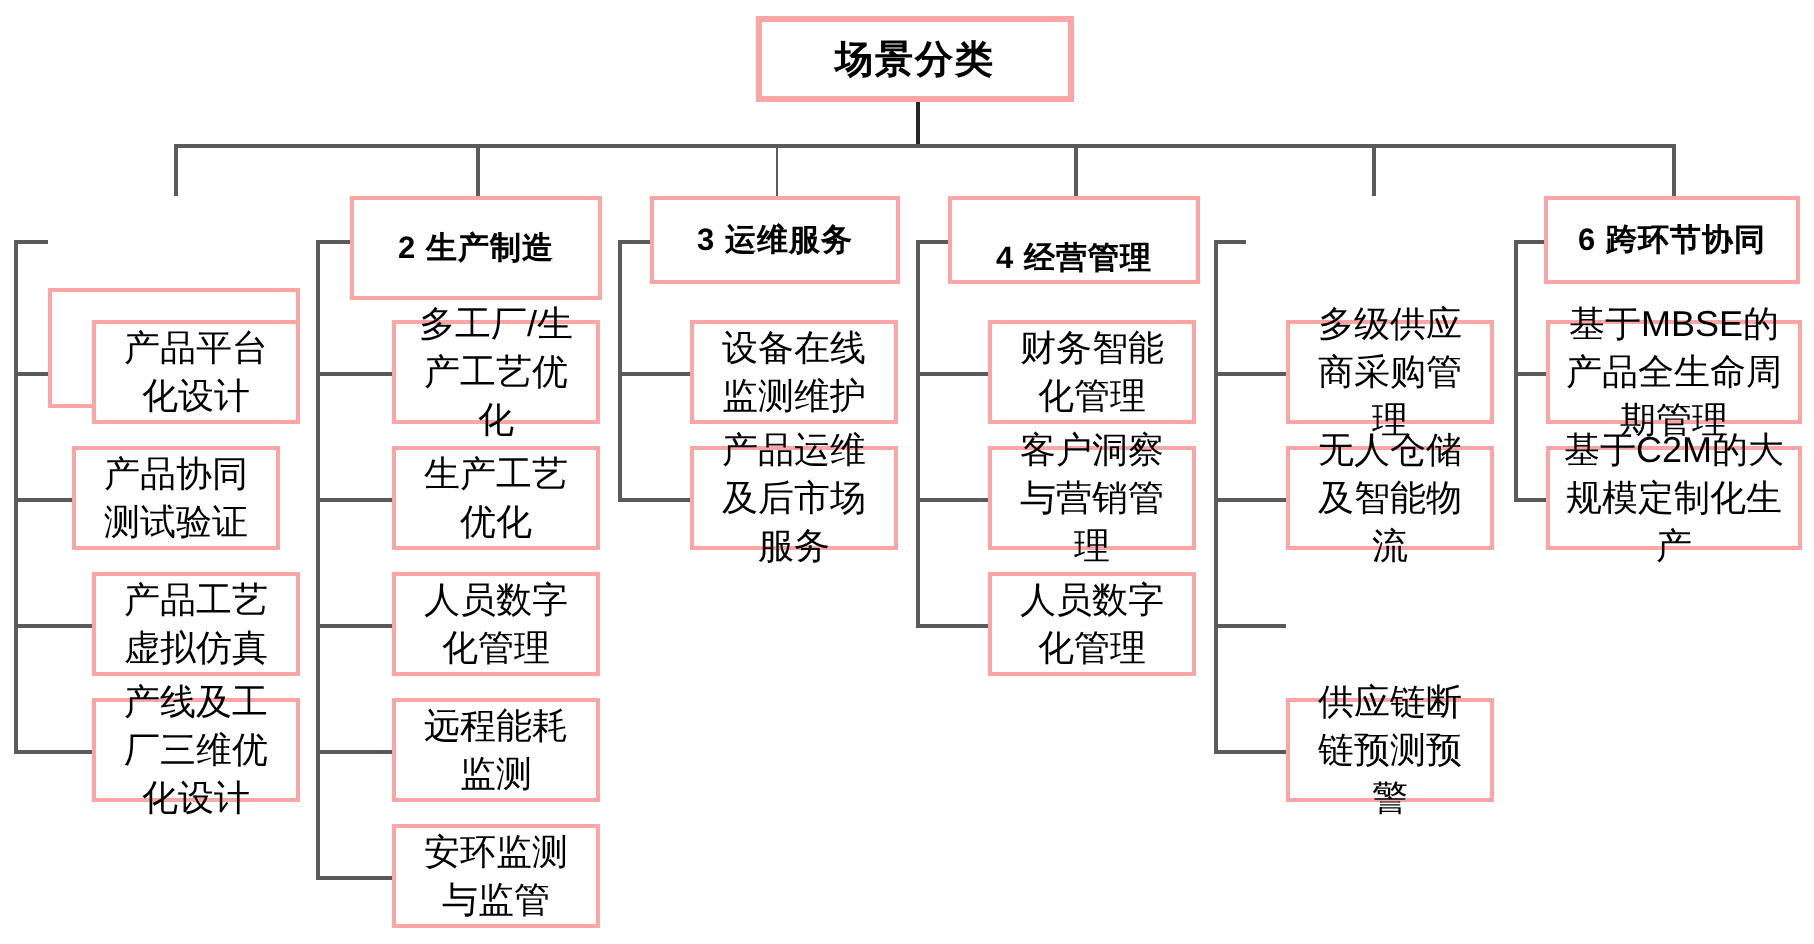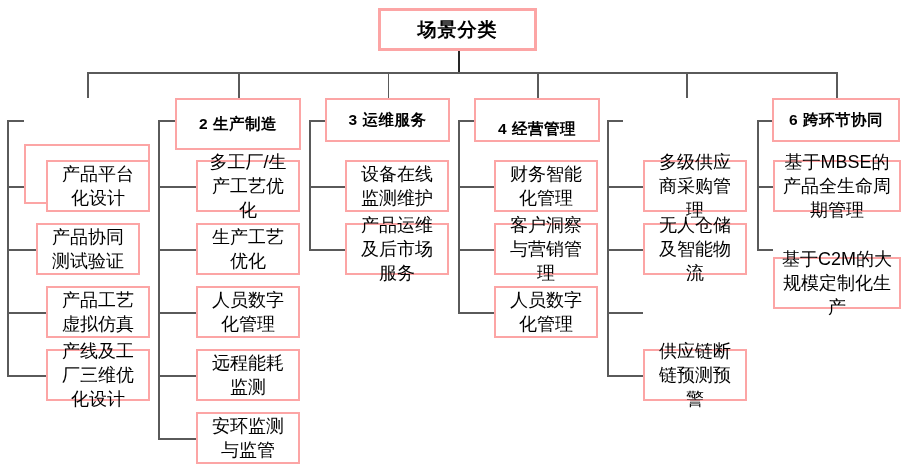--- a/index.html
+++ b/index.html
@@ -175,16 +175,16 @@
     <div class="node cat" style="left: 772px; top: 98px; width: 128px; height: 44px;">
       <span class="txt">6 跨环节协同</span>
     </div>
     <div class="line v" style="left: 757px; top: 120px; width: 1.5px; height: 129px;"></div>
     <div class="line h" style="left: 757px; top: 120px; width: 15px; height: 1.5px;"></div>
     <div class="line h" style="left: 757px; top: 186px; width: 16px; height: 1.5px;"></div>
     <div class="node leaf" style="left: 773px; top: 160px; width: 128px; height: 52px;">
       <span class="txt">基于MBSE的产品全生命周期管理</span>
     </div>
     <div class="line h" style="left: 757px; top: 249px; width: 16px; height: 1.5px;"></div>
-    <div class="node leaf" style="left: 773px; top: 223px; width: 128px; height: 52px; margin-top: 34px;">
+    <div class="node leaf" style="left: 773px; top: 223px; width: 128px; height: 52px;">
       <span class="txt">基于C2M的大规模定制化生产</span>
     </div>
   </div>
 
 </body></html>

